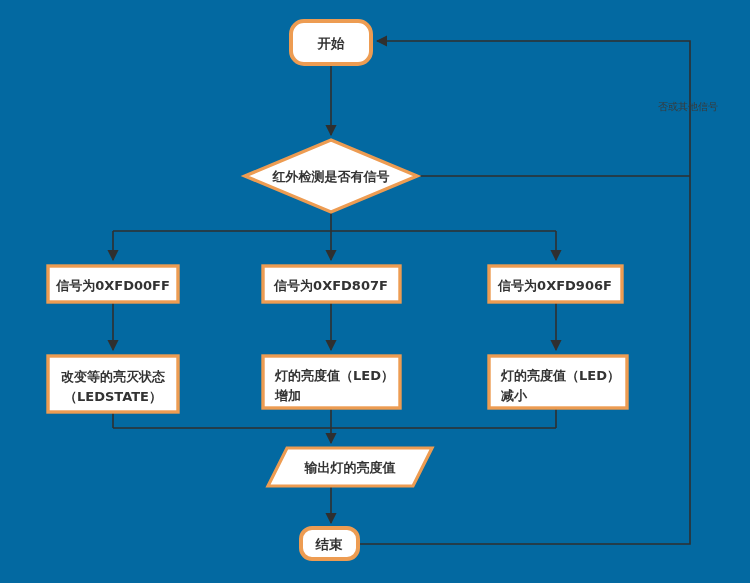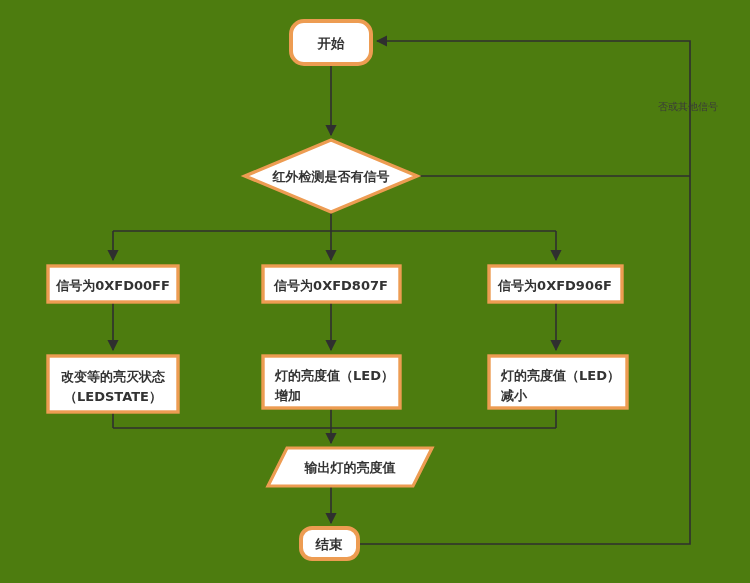--- a/index.html
+++ b/index.html
@@ -1,20 +1,20 @@
 <!DOCTYPE html>
 <html><head>
 <meta charset="utf-8">
 <style>
   html, body { margin: 0; padding: 0; background: #ffffff; }
   .stage {
     position: relative;
     width: 750px;
     height: 583px;
-    background: #4d7c0f;
+    background: #0369a1;
     font-family: "DejaVu Sans", sans-serif;
     overflow: hidden;
   }
   svg { display: block; }
 
   .edge {
     stroke: #2f2f2f;
     stroke-width: 1.6;
     fill: none;
   }

